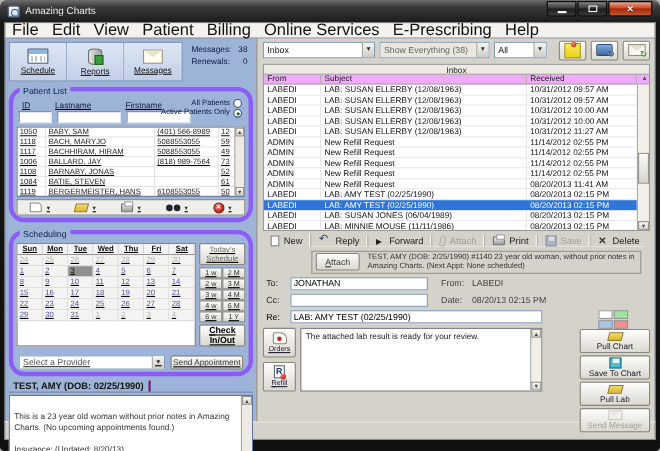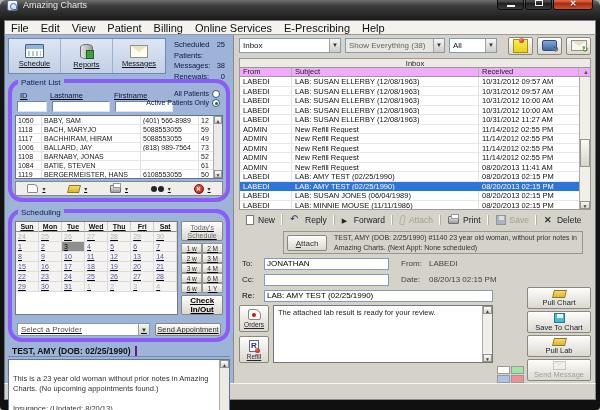--- a/index.html
+++ b/index.html
@@ -1,31 +1,31 @@
 <!DOCTYPE html>
 <html><head>
 <meta charset="utf-8">
 <style>
   * { box-sizing: border-box; margin: 0; padding: 0; }
   body { width:600px; height:410px; background:#b5b2ac; font-family:"Liberation Sans", sans-serif; overflow:hidden; }
   .window { width:600px; height:410px; background:linear-gradient(#6e6e6e 0px,#3c3c3c 6px,#161616 22px,#101010 100%); border-radius:6px 6px 4px 4px; padding:0 4px; position:relative; }
 
   
-  .titlebar { height:20px; display:flex; align-items:flex-start; gap:5px; padding:0 3px; color:#e8e8e8; font-size:9px; }
+  .titlebar { height:20px; display:flex; align-items:center; gap:5px; padding:0 3px; color:#e8e8e8; font-size:9px; }
   .app-icon { width:11px; height:11px; background:linear-gradient(#fdfdfd,#cfd8ea); border:1px solid #5a708e; border-radius:2px; position:relative; }
   .app-icon::after { content:""; position:absolute; left:2px; top:2px; width:5px; height:5px; border:1px solid #3a6ab0; border-radius:50% 50% 0 50%; }
   .win-controls { margin-left:auto; display:flex; gap:1px; margin-top:-4px; }
   .wbtn { width:27px; height:14px; border:1px solid #0c0c0c; border-radius:0 0 3px 3px; background:linear-gradient(#7a7a7a,#3a3a3a 45%,#1d1d1d 50%,#3a3a3a); box-shadow:inset 0 1px 0 rgba(255,255,255,.3); display:flex; align-items:center; justify-content:center; }
   .wbtn.close { width:40px; background:linear-gradient(#efa18b,#cf4626 45%,#9e2a0e 50%,#c9562e); }
   .g-min { width:8px; height:2px; background:#f2f2f2; margin-top:5px; }
   .g-max { width:8px; height:6px; border:1px solid #f2f2f2; }
   .g-close::before { content:"\2715"; color:#fff; font-size:8px; font-weight:bold; text-shadow:0 1px 1px #500; }
 
   
-  .menubar { height:15px; background:#f3f2ee; border:1px solid #7d7d7d; border-bottom-color:#9a9a9a; display:flex; align-items:center; font-size:11px; color:#111; }
+  .menubar { height:15px; background:#f3f2ee; border:1px solid #7d7d7d; border-bottom-color:#9a9a9a; display:flex; align-items:center; font-size:15px; color:#111; }
   .mi { padding:0 6px; }
 
   
   .main { height:348px; display:flex; background:#9db3d7; border:1px solid #6e6e6e; border-top:none; border-bottom:none; }
   .left { width:228px; padding:1px 3px 0 3px; position:relative; }
   .right { flex:1; background:#d5d2c9; border-left:1px solid #8a8a8a; padding:2px 4px 0 5px; display:flex; flex-direction:column; }
 
   
   .raised { background:linear-gradient(#fdfdfc,#dbd8cf); border:1px solid #8a877e; border-radius:2px; box-shadow:inset 0 1px 0 #fff; }
 
@@ -144,21 +144,21 @@
   .re-row { display:flex; align-items:center; height:13px; font-size:8px; margin-top:2px; }
   .re-input { flex:1; height:12px; border:1px solid #7f9db9; font-size:8px; padding:0 2px; font-family:inherit; }
   .body-row { display:flex; margin-top:3px; gap:4px; }
   .side-btns { width:30px; display:flex; flex-direction:column; gap:4px; }
   .sbtn { height:27px; display:flex; flex-direction:column; align-items:center; justify-content:center; gap:1px; font-size:6.5px; color:#223; }
   .sbtn .fl-u { text-decoration:none; }
   .body-box { flex:1; height:58px; background:#fff; border:1px solid #777; position:relative; font-size:7.5px; color:#222; padding:2px 12px 2px 4px; }
   .body-box .vsb { width:10px; background:#f1efe8; }
 
   .lower-right { width:98px; display:flex; flex-direction:column; align-items:flex-end; padding-left:4px; }
-  .lr-row1 { display:flex; align-items:flex-end; }
+  .lr-row1 { display:flex; align-items:center;flex-direction:column; }
   .swatches { display:grid; grid-template-columns:13px 13px; grid-auto-rows:8px; gap:1px; margin:2px 3px 0 0; }
   .sw { border:1px solid #999; }
   .sw-white{background:#fff;} .sw-green{background:#9fe49f;} .sw-blue{background:#a9c4e6;} .sw-red{background:#f09090;}
   .action-btn { width:64px; height:22px; margin-bottom:2px; display:flex; flex-direction:column; align-items:center; justify-content:center; font-size:7.5px; color:#223; line-height:1; gap:1px; }
   .action-btn.disabled { color:#a3a096; }
   .action-btn.disabled .icon { opacity:.5; }
 
   
   .statusbar { height:17px; background:#d5d2c9; border:1px solid #8a8a8a; border-top-color:#f5f5f2; display:flex; align-items:center; font-size:8.5px; color:#222; }
   .st-cell { height:13px; line-height:12px; border:1px solid; border-color:#9a978e #fff #fff #9a978e; padding:0 4px; }
@@ -261,24 +261,20 @@
               <span class="icon reports"></span>
               <span>Reports</span>
             </div>
             <div class="lp-btn">
               <span class="icon messages"></span>
               <span>Messages</span>
             </div>
           </div>
         <div class="lp-stats">
 
-        <div class="stat-row">
-              <span>Scheduled Patients:</span>
-              <span class="stat-val">25</span>
-            </div>
             <div class="stat-row">
               <span>Messages:</span>
               <span class="stat-val">38</span>
             </div>
             <div class="stat-row">
               <span>Renewals:</span>
               <span class="stat-val">0</span>
             </div>
           </div>
       </div>

